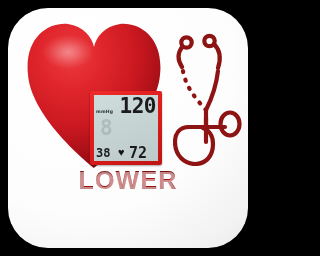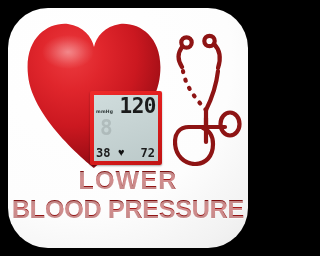--- a/index.html
+++ b/index.html
@@ -133,24 +133,24 @@
   .lcd-heart-icon {
     position: absolute;
     left: 24px;
     bottom: 1px;
     font-size: 11px;
     line-height: 13px;
     color: #111111;
   }
   .lcd-pulse {
     position: absolute;
-    right: 3px;
+    right: 11px;
     bottom: 0;
     font-family: "DejaVu Sans Mono", monospace;
-    font-size: 12px;
+    font-size: 15px;
     font-weight: bold;
     line-height: 14px;
     color: #1b1b1b;
     text-align: center;
   }
 
   
   .stethoscope {
     position: absolute;
     left: 165px;
@@ -259,17 +259,16 @@
         <path d="M33 88 L 33 112"></path>
 
         <ellipse cx="57" cy="94" rx="9.5" ry="11.5"></ellipse>
 
         <path d="M16 97 C 6 97, 2 104, 2 112 C 2 126, 12 134, 22 134 C 33 134, 40 126, 40 114 C 40 106, 36 100, 30 98"></path>
       </g>
     </svg>
 
     <div class="title-block">
       <div class="title-line title-line-1">LOWER</div>
-      <div class="title-line title-line-2">BLOOD PRESSURE</div>
     </div>
 
   </div>
 </div>
 
 </body></html>

